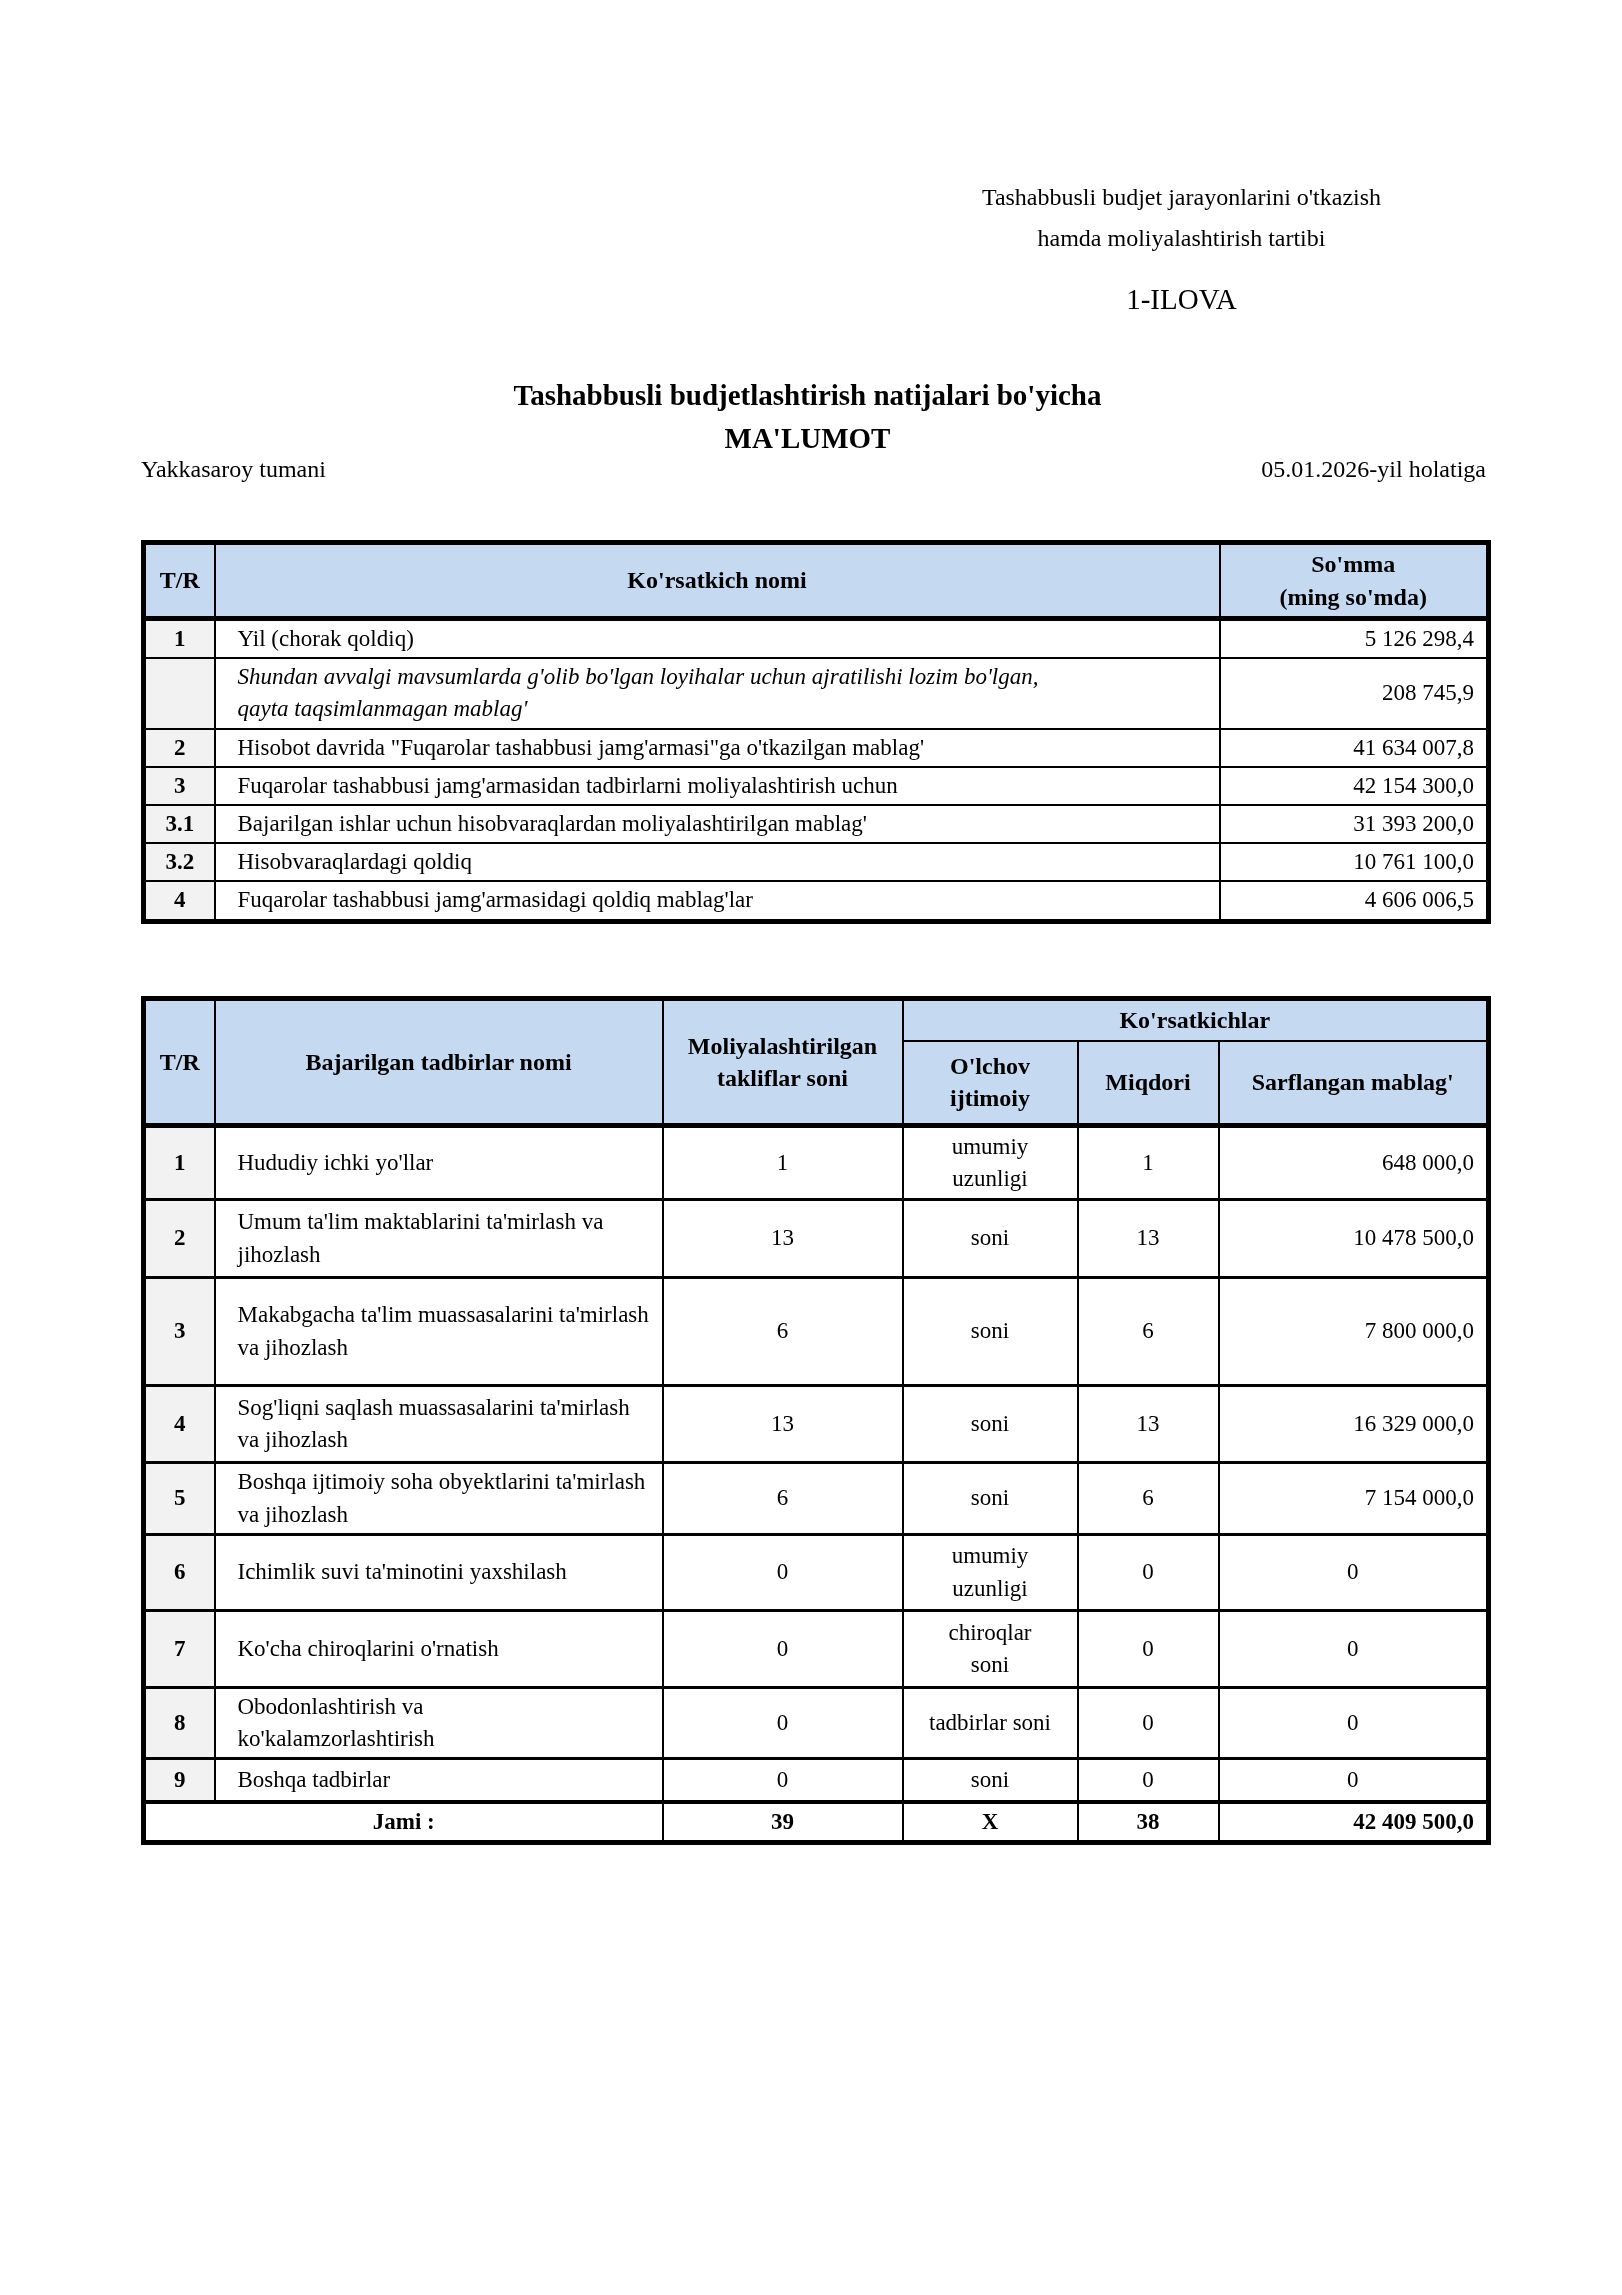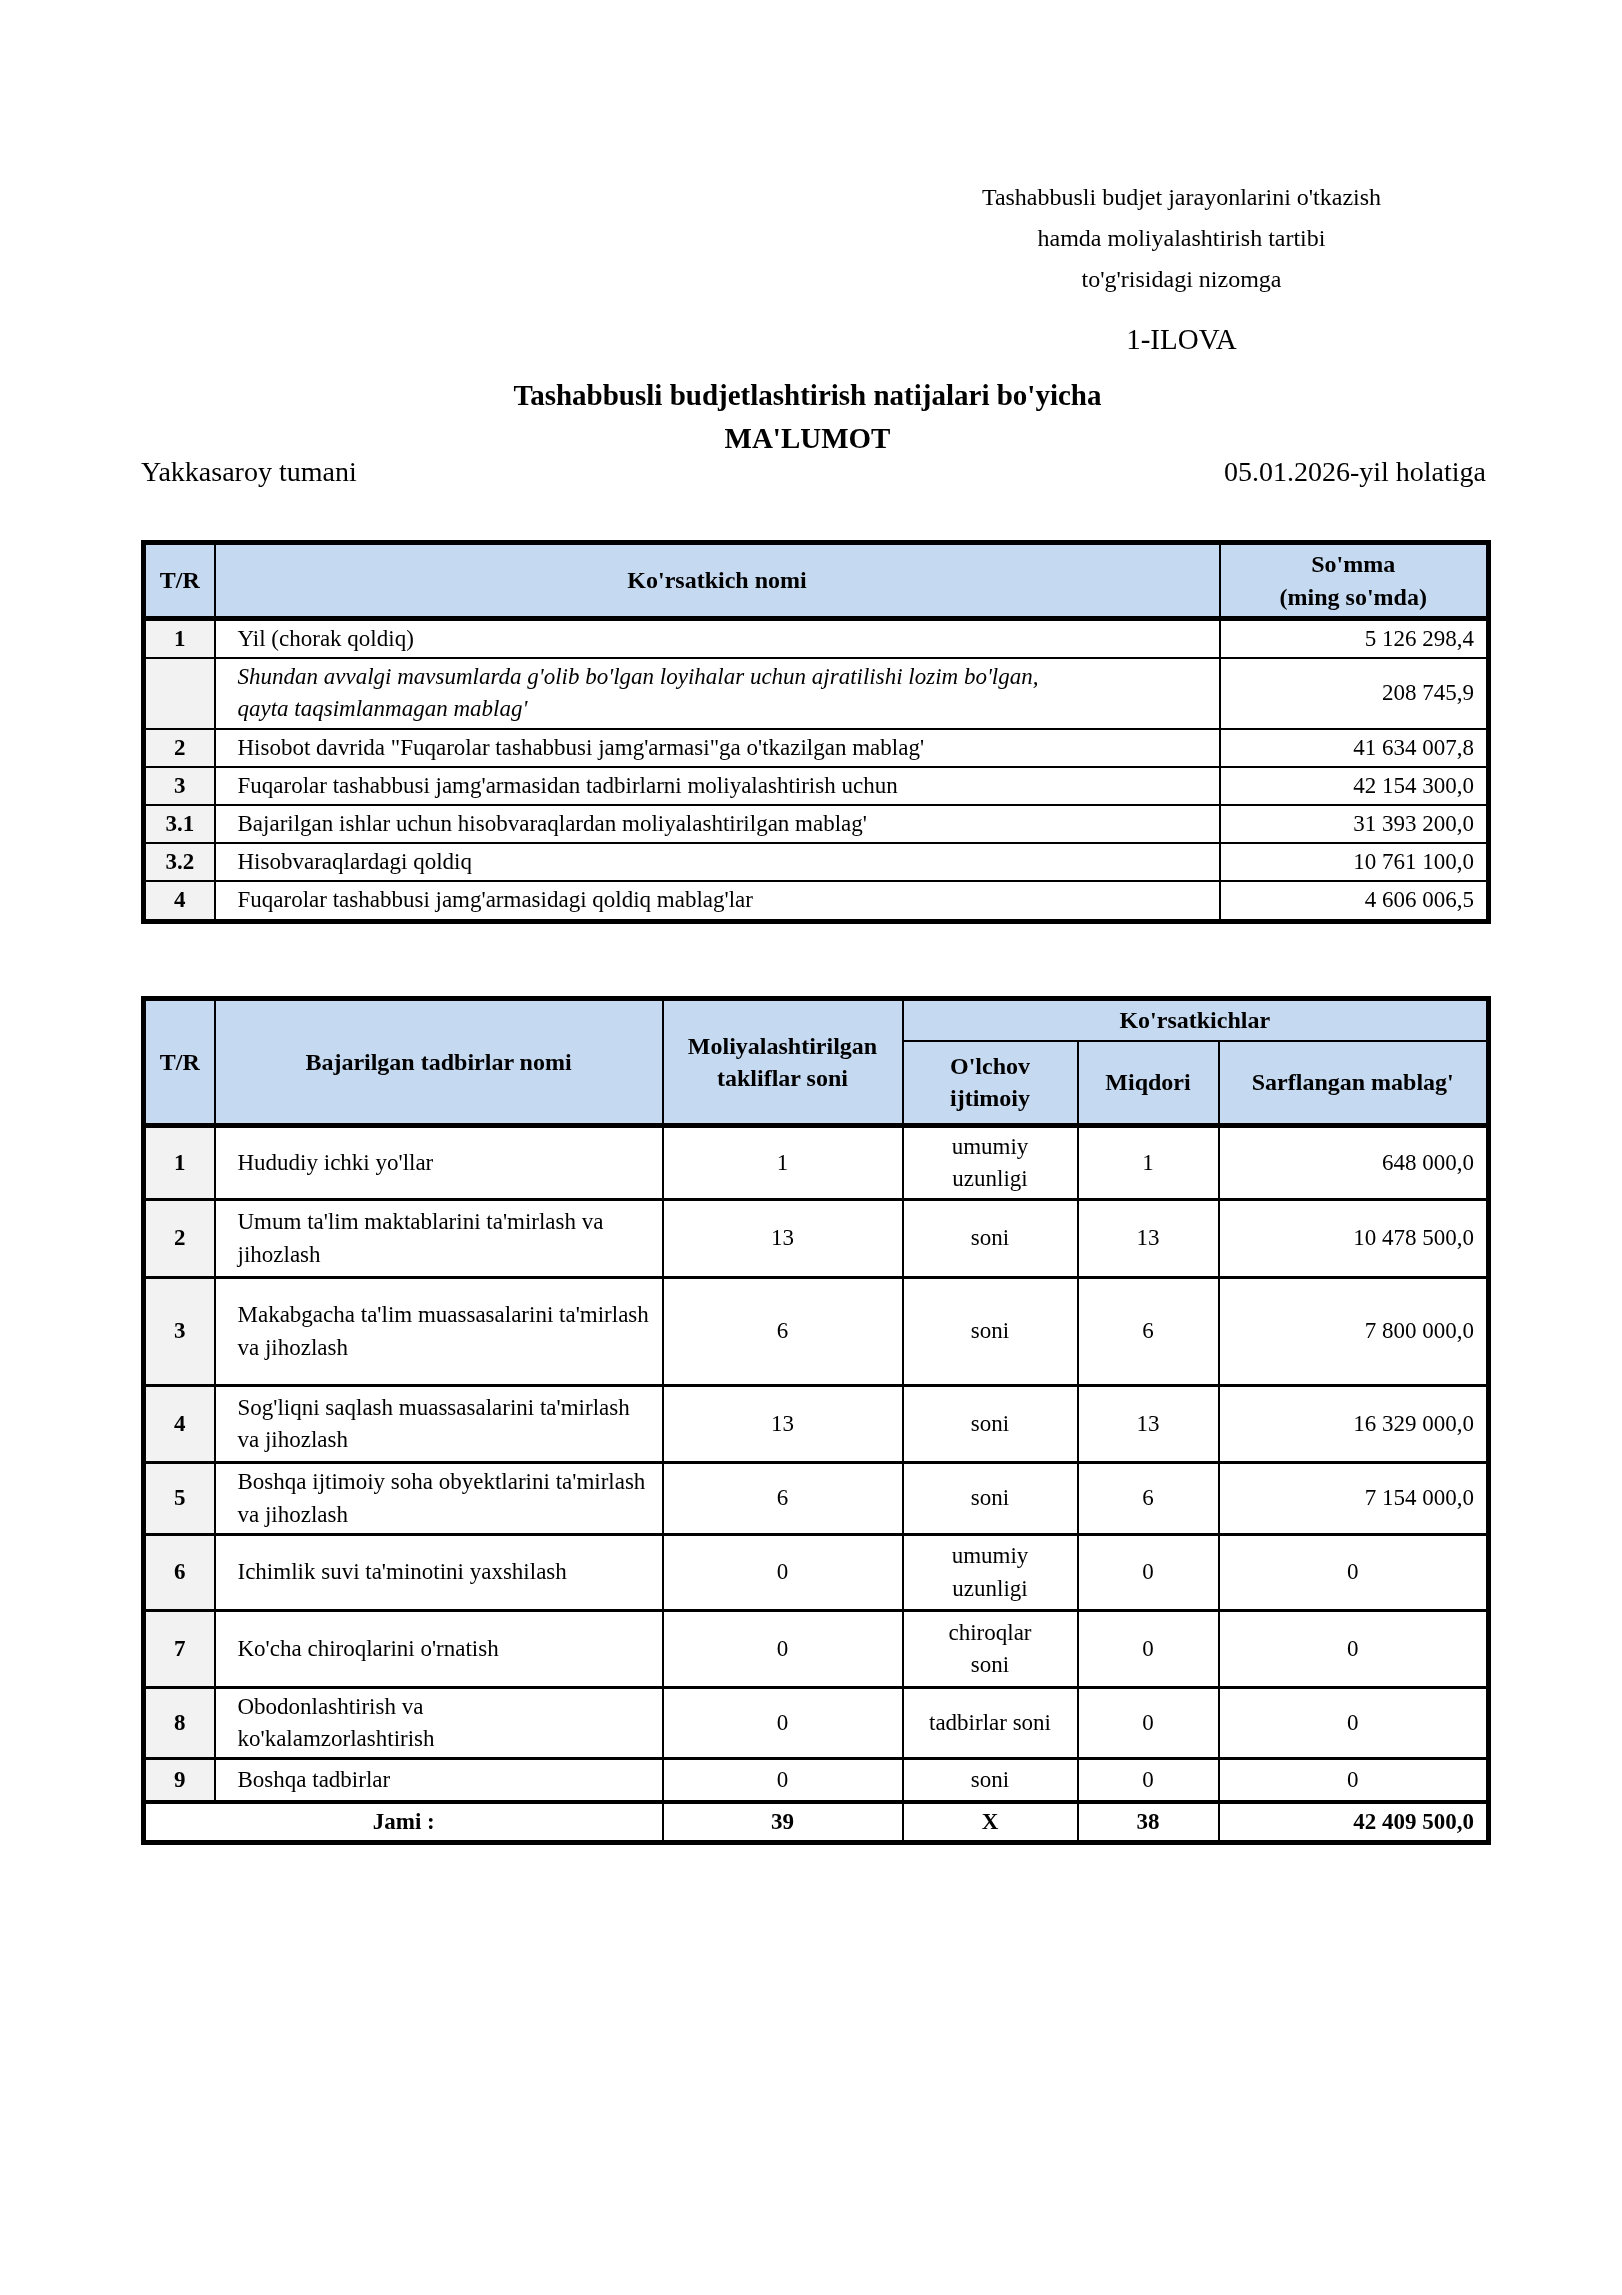--- a/index.html
+++ b/index.html
@@ -39,21 +39,21 @@
     font-weight:bold;
     font-size:29px;
     line-height:1.48;
   }
   
   .meta{
     position:absolute;
     top:456px; left:141px; width:1345px;
     display:flex;
     justify-content:space-between;
-    font-size:28px;
+    font-size:24px;
     gap:48px;
   }
   
   table.tbl{
     position:absolute;
     left:141px;
     width:1345px;
     border-collapse:collapse;
     table-layout:fixed;
     background:#ffffff;
@@ -141,21 +141,20 @@
   .sum-head div{line-height:1.35;}
 </style>
 </head>
 <body>
 
 <div class="page">
 
   <div class="header-note">
     <div>Tashabbusli budjet jarayonlarini o'tkazish</div>
     <div>hamda moliyalashtirish tartibi</div>
-    <div>to'g'risidagi nizomga</div>
     <div class="annex">1-ILOVA</div>
   </div>
 
   <div class="title-wrap">
     <div>Tashabbusli budjetlashtirish natijalari bo'yicha</div>
     <div>MA'LUMOT</div>
   </div>
 
   <div class="meta">
     <span>Yakkasaroy tumani</span>

